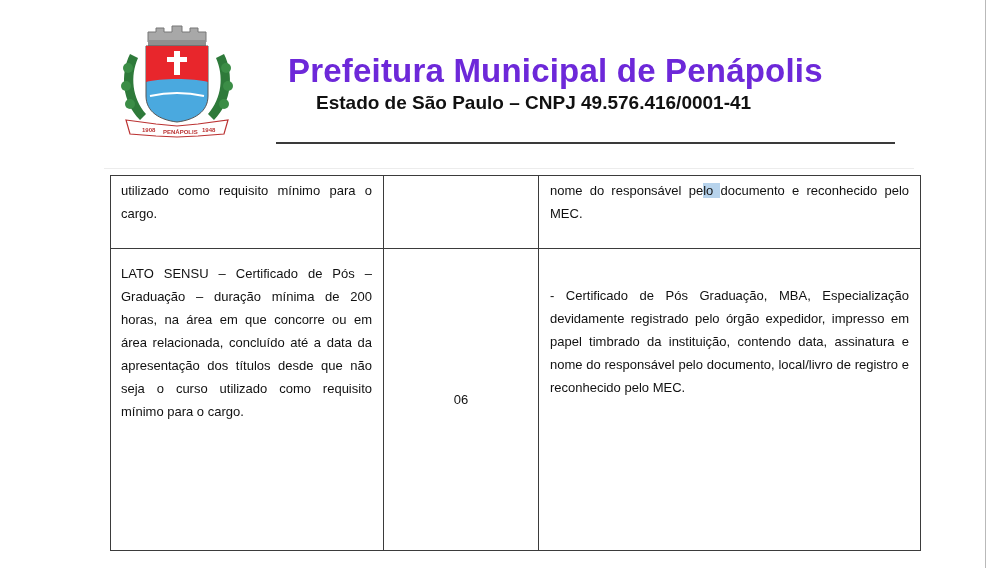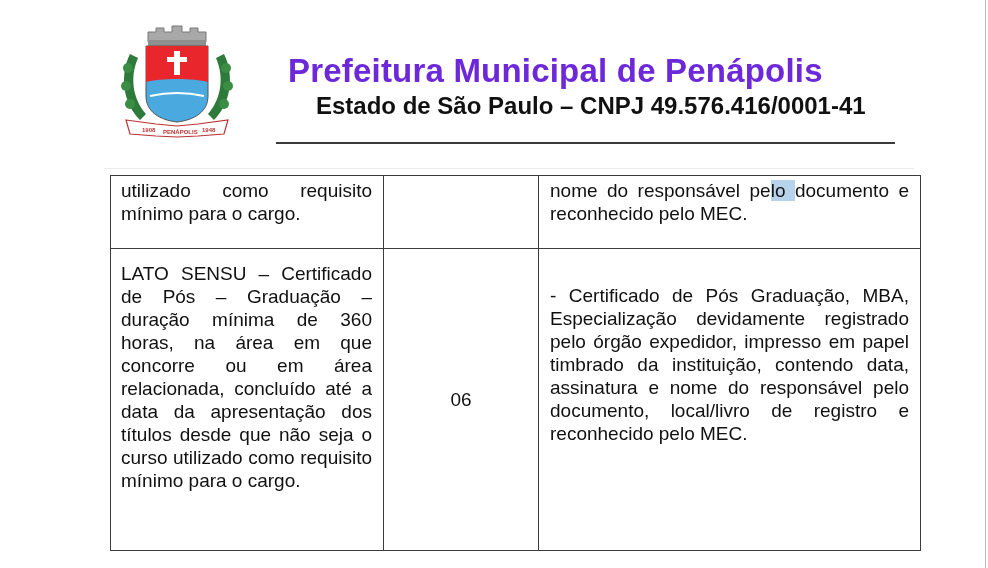--- a/index.html
+++ b/index.html
@@ -8,32 +8,32 @@
     background:#ffffff; font-family:"Liberation Sans", sans-serif; color:#111;
   }
   .edge-line { position:absolute; left:985px; top:0; width:1px; height:568px; background:#b9b9b9; }
   .crest { position:absolute; left:118px; top:24px; width:118px; height:114px; }
   .title {
     position:absolute; left:288px; top:52px; width:600px;
     font-size:33px; font-weight:bold; letter-spacing:0.2px; color:#6d28d9; white-space:nowrap;
   }
   .subtitle {
     position:absolute; left:316px; top:92px; width:560px;
-    font-size:24px; font-weight:bold; color:#111; white-space:nowrap;
+    font-size:19px; font-weight:bold; color:#111; white-space:nowrap;
   }
   .header-rule { position:absolute; left:276px; top:142px; width:619px; height:2px; background:#3a3a3a; }
   .faint-rule { position:absolute; left:104px; top:168px; width:810px; height:1px; background:#ececec; }
 
   table.doc {
     position:absolute; left:110px; top:175px;
     border-collapse:collapse; table-layout:fixed; width:801px;
   }
   table.doc td {
     border:1.5px solid #3b3b3b; vertical-align:top;
-    font-size:19px; line-height:23px; color:#111;
+    font-size:13px; line-height:23px; color:#111;
   }
   .c1 { width:270px; }
   .c2 { width:152px; }
   .c3 { width:379px; }
   .just { text-align:justify; text-align-last:left; }
   .r1 td { height:70px; }
   .r2 td { height:299px; }
   .r1 .c1 .txt { padding:2px 10px 0 9px; }
   .r1 .c3 .txt { padding:2px 10px 0 10px; }
   .r2 .c1 .txt { padding:12px 10px 0 9px; }
@@ -89,21 +89,21 @@
     </td>
     <td class="c2">
       <div class="txt"></div>
     </td>
     <td class="c3">
       <div class="txt just"><span>nome do responsável pe</span><span class="hl">lo </span><span>documento e reconhecido pelo MEC.</span></div>
     </td>
   </tr>
   <tr class="r2">
     <td class="c1">
-      <div class="txt just">LATO SENSU – Certificado de Pós – Graduação – duração mínima de 360 horas, na área em que concorre ou em área relacionada, concluído até a data da apresentação dos títulos desde que não seja o curso utilizado como requisito mínimo para o cargo.</div>
+      <div class="txt just">LATO SENSU – Certificado de Pós – Graduação – duração mínima de 200 horas, na área em que concorre ou em área relacionada, concluído até a data da apresentação dos títulos desde que não seja o curso utilizado como requisito mínimo para o cargo.</div>
     </td>
     <td class="c2">
       <div class="txt">06</div>
     </td>
     <td class="c3">
       <div class="txt just">- Certificado de Pós Graduação, MBA, Especialização devidamente registrado pelo órgão expedidor, impresso em papel timbrado da instituição, contendo data, assinatura e nome do responsável pelo documento, local/livro de registro e reconhecido pelo MEC.</div>
     </td>
   </tr>
 </tbody>
   </table>

